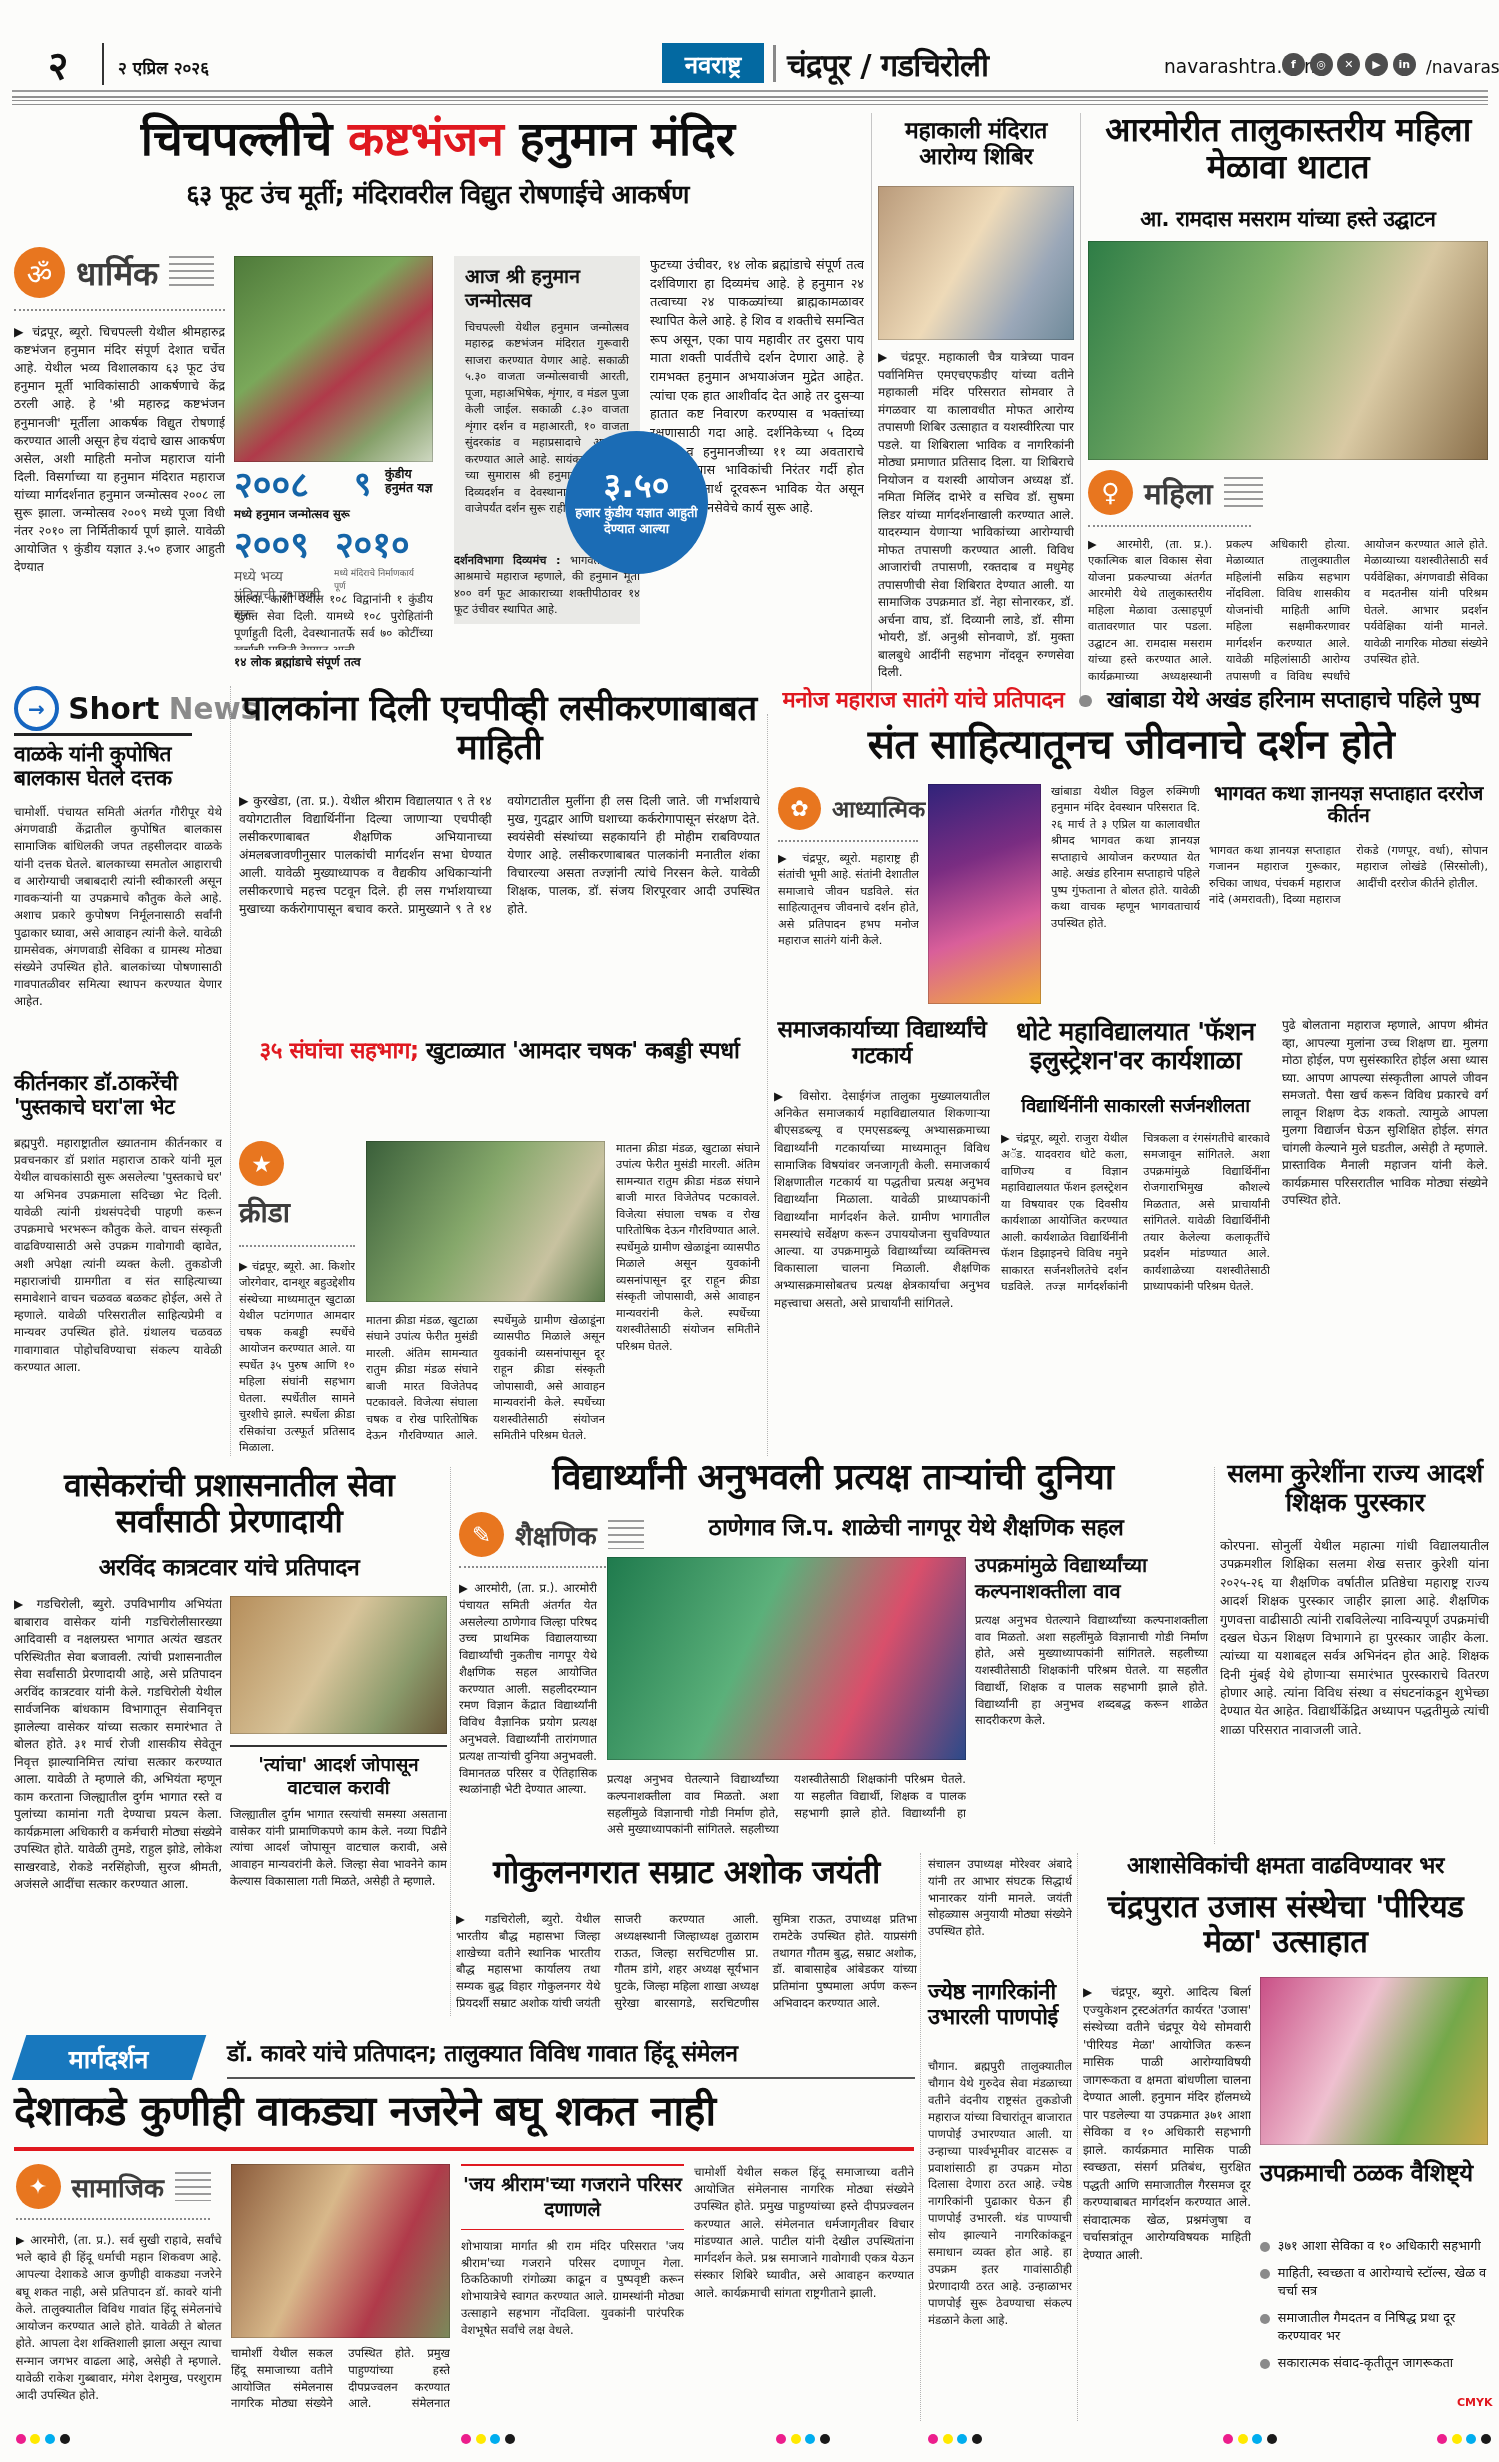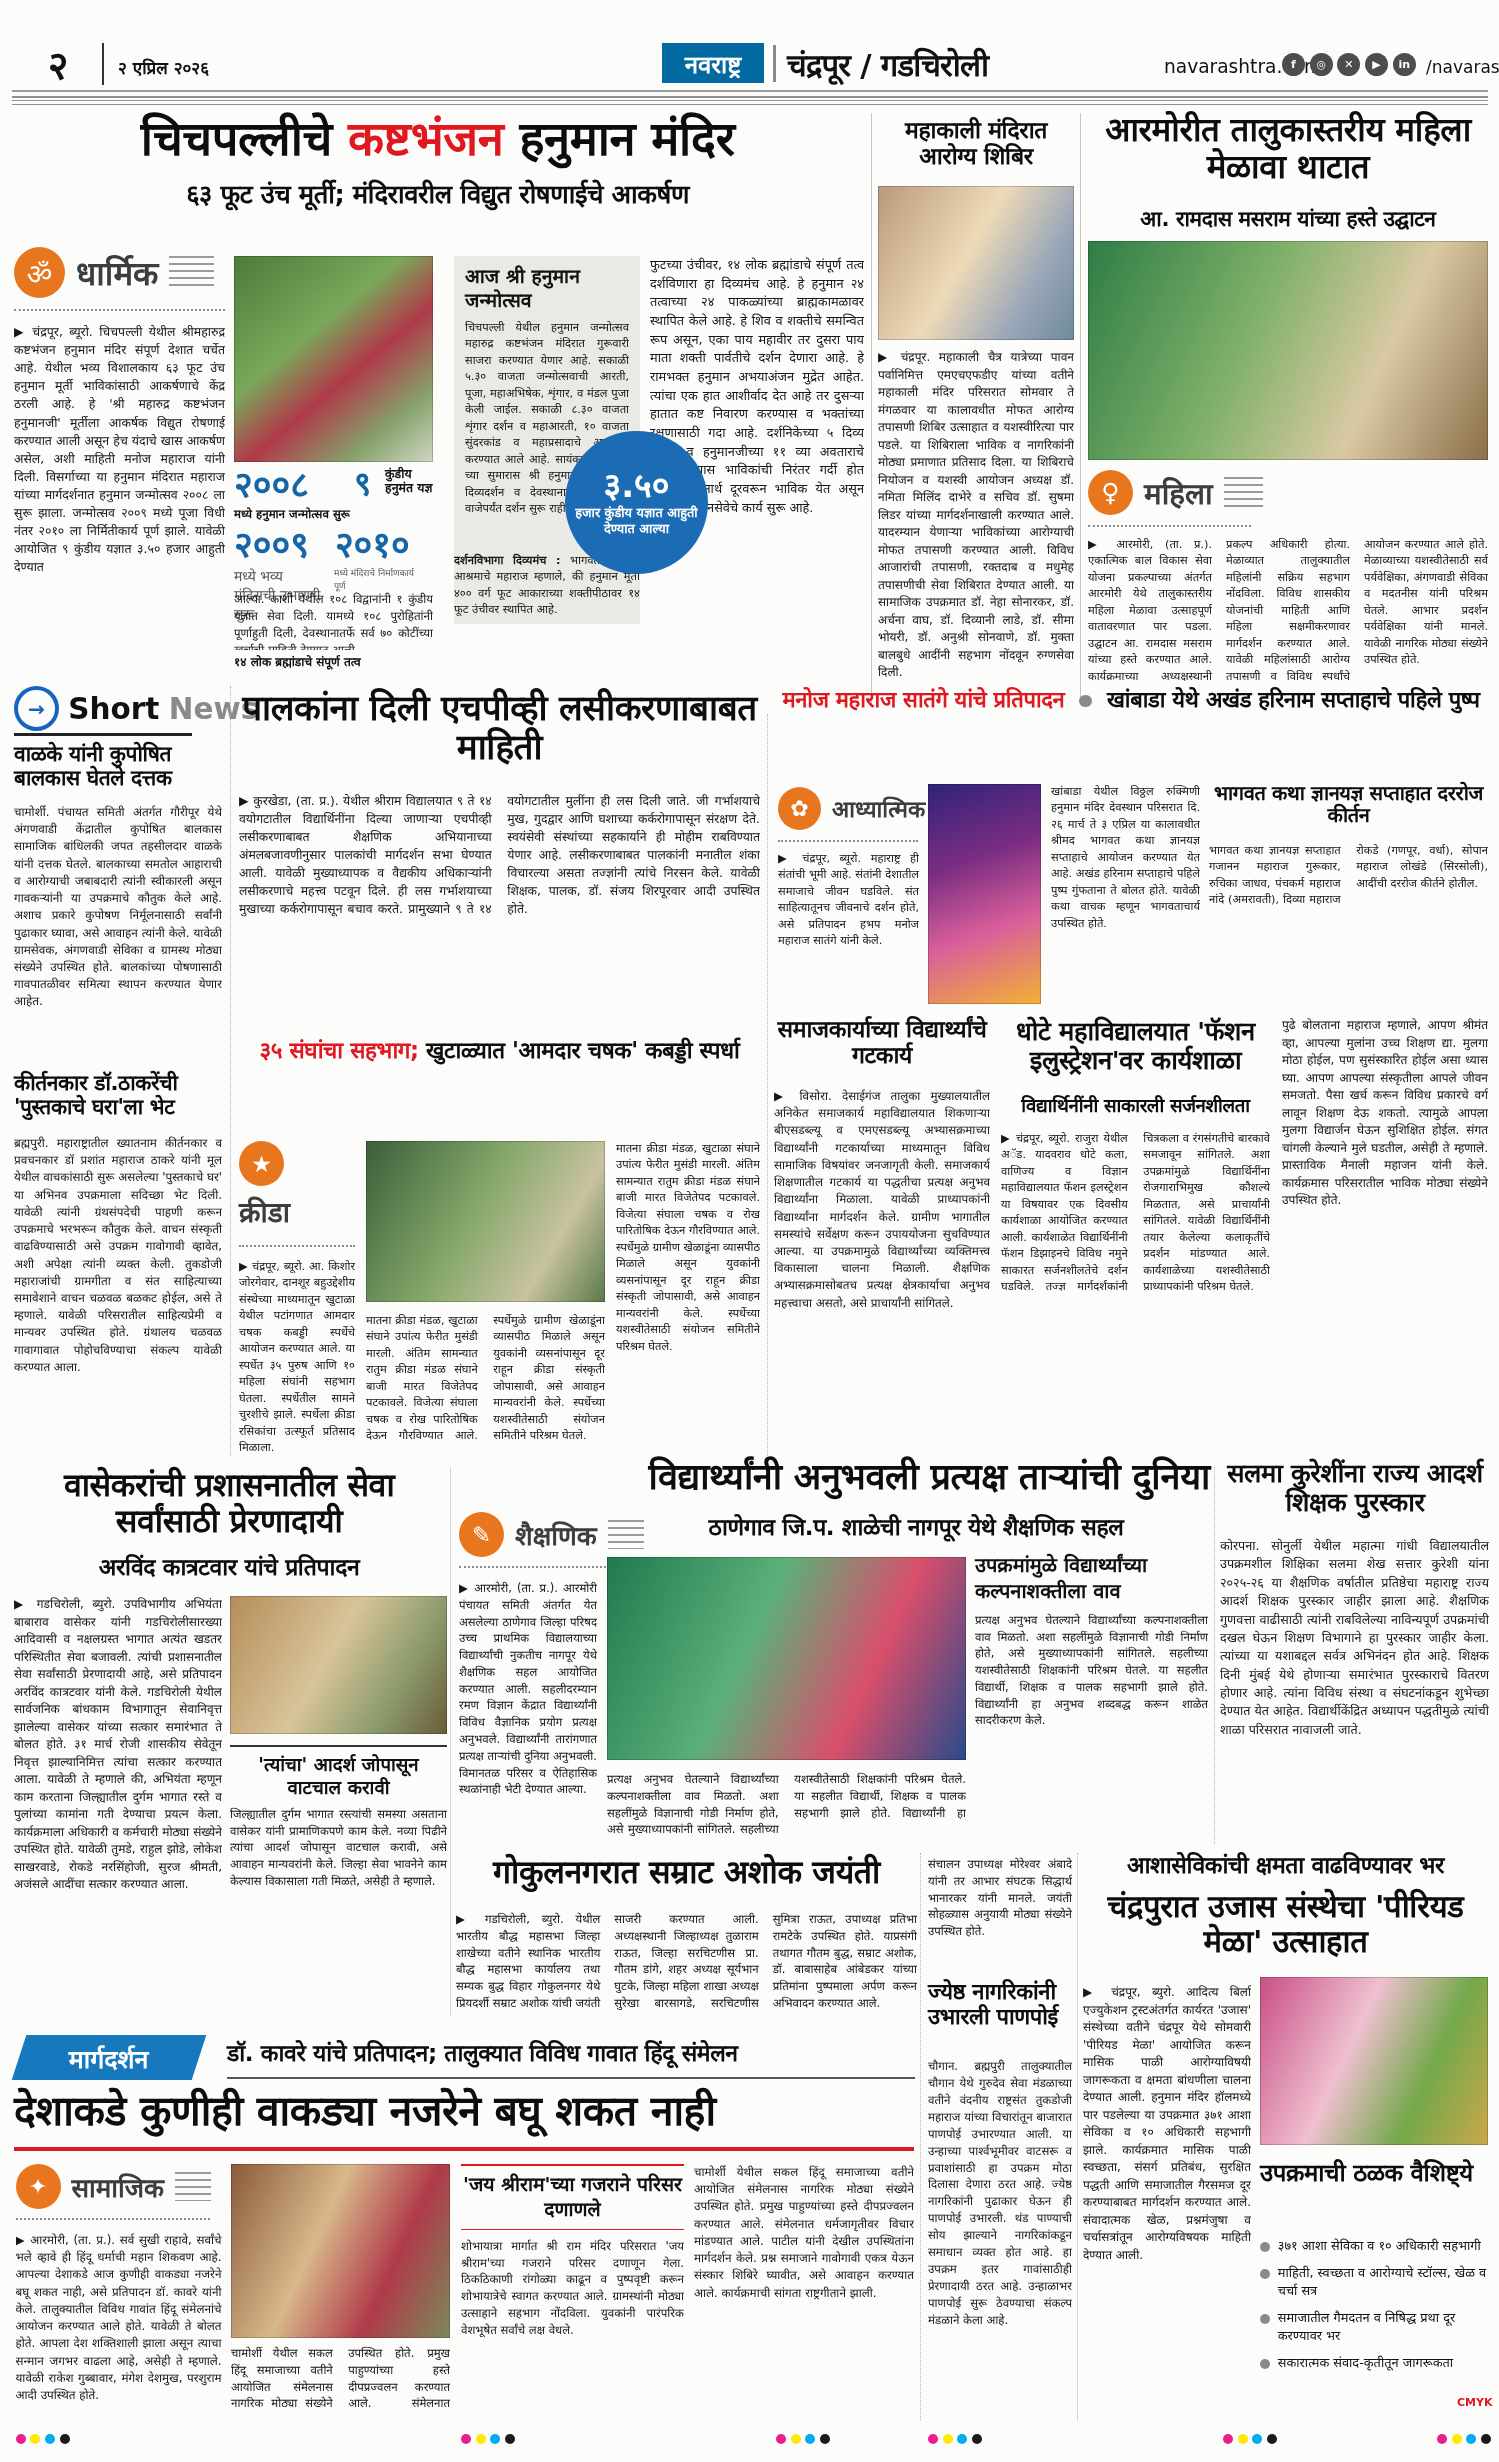--- a/index.html
+++ b/index.html
@@ -170,20 +170,21 @@
   <div class="abs bd cols2" style="left:366px;top:1313px;width:239px;height:141px;font-size:11.3px;">मातना क्रीडा मंडळ, खुटाळा संघाने उपांत्य फेरीत मुसंडी मारली. अंतिम सामन्यात रातुम क्रीडा मंडळ संघाने बाजी मारत विजेतेपद पटकावले. विजेत्या संघाला चषक व रोख पारितोषिक देऊन गौरविण्यात आले. स्पर्धेमुळे ग्रामीण खेळाडूंना व्यासपीठ मिळाले असून युवकांनी व्यसनांपासून दूर राहून क्रीडा संस्कृती जोपासावी, असे आवाहन मान्यवरांनी केले. स्पर्धेच्या यशस्वीतेसाठी संयोजन समितीने परिश्रम घेतले.</div>
   <div class="abs bd" style="left:616px;top:1141px;width:144px;height:314px;font-size:11.3px;">मातना क्रीडा मंडळ, खुटाळा संघाने उपांत्य फेरीत मुसंडी मारली. अंतिम सामन्यात रातुम क्रीडा मंडळ संघाने बाजी मारत विजेतेपद पटकावले. विजेत्या संघाला चषक व रोख पारितोषिक देऊन गौरविण्यात आले. स्पर्धेमुळे ग्रामीण खेळाडूंना व्यासपीठ मिळाले असून युवकांनी व्यसनांपासून दूर राहून क्रीडा संस्कृती जोपासावी, असे आवाहन मान्यवरांनी केले. स्पर्धेच्या यशस्वीतेसाठी संयोजन समितीने परिश्रम घेतले.</div>
 
   <div class="abs vrd" style="left:767px;top:714px;height:742px;"></div>
 
   <div class="abs h c" style="left:774px;top:688px;width:714px;font-size:22px;">
     <span class="red">मनोज महाराज सातंगे यांचे प्रतिपादन</span>
     <span style="display:inline-block;width:12.4px;height:12.4px;border-radius:50%;background:#8a8a8a;margin:0 7.8px;"></span>
     <span>खांबाडा येथे अखंड हरिनाम सप्ताहाचे पहिले पुष्प</span>
   </div>
+  <div class="abs h c" style="left:774px;top:722px;width:714px;font-size:40px;">संत साहित्यातूनच जीवनाचे दर्शन होते</div>
 
   <div class="abs badge" style="left:778px;top:787px;">
     <span class="bcirc" style="width:43px;height:43px;font-size:22px;">✿</span>
     <span class="b gry" style="font-size:22.5px;">आध्यात्मिक</span>
   </div>
   <div class="abs dotu" style="left:778px;top:840px;width:140px;"></div>
   <div class="abs bd" style="left:778px;top:851px;width:141px;height:154px;font-size:11.3px;">▶  चंद्रपूर, ब्यूरो. महाराष्ट्र ही संतांची भूमी आहे. संतांनी देशातील समाजाचे जीवन घडविले. संत साहित्यातूनच जीवनाचे दर्शन होते, असे प्रतिपादन हभप मनोज महाराज सातंगे यांनी केले.</div>
 
   <div class="abs ph" style="left:928px;top:784px;width:113px;height:220px;background:linear-gradient(160deg,#30237a 0%,#7a2d82 35%,#d95f9a 65%,#f2b134 100%);"></div>
 
@@ -205,21 +206,21 @@
   <div class="abs h c" style="left:11.6px;top:1555px;width:435px;font-size:23px;">अरविंद कात्रटवार यांचे प्रतिपादन</div>
   <div class="abs bd" style="left:14px;top:1596px;width:208px;height:419px;font-size:12px;">▶  गडचिरोली, ब्युरो. उपविभागीय अभियंता बाबाराव वासेकर यांनी गडचिरोलीसारख्या आदिवासी व नक्षलग्रस्त भागात अत्यंत खडतर परिस्थितीत सेवा बजावली. त्यांची प्रशासनातील सेवा सर्वांसाठी प्रेरणादायी आहे, असे प्रतिपादन अरविंद कात्रटवार यांनी केले. गडचिरोली येथील सार्वजनिक बांधकाम विभागातून सेवानिवृत्त झालेल्या वासेकर यांच्या सत्कार समारंभात ते बोलत होते. ३१ मार्च रोजी शासकीय सेवेतून निवृत्त झाल्यानिमित्त त्यांचा सत्कार करण्यात आला. यावेळी ते म्हणाले की, अभियंता म्हणून काम करताना जिल्ह्यातील दुर्गम भागात रस्ते व पुलांच्या कामांना गती देण्याचा प्रयत्न केला. कार्यक्रमाला अधिकारी व कर्मचारी मोठ्या संख्येने उपस्थित होते. यावेळी तुमडे, राहुल झोडे, लोकेश साखरवाडे, रोकडे नरसिंहोजी, सुरज श्रीमती, अजंसले आदींचा सत्कार करण्यात आला.</div>
   <div class="abs ph" style="left:230px;top:1596px;width:217px;height:138px;background:linear-gradient(120deg,#b58d5a 0%,#d8c49a 45%,#8a9a6b 75%,#6b5a3a 100%);"></div>
   <div class="abs" style="left:230px;top:1745px;width:217px;">
     <div class="b c" style="font-size:18.6px;line-height:1.25;border-top:2.3px solid #333;padding-top:6.2px;">'त्यांचा' आदर्श जोपासून वाटचाल करावी</div>
     <div class="bd" style="font-size:11.5px;height:194px;margin-top:6.2px;">जिल्ह्यातील दुर्गम भागात रस्त्यांची समस्या असताना वासेकर यांनी प्रामाणिकपणे काम केले. नव्या पिढीने त्यांचा आदर्श जोपासून वाटचाल करावी, असे आवाहन मान्यवरांनी केले. जिल्हा सेवा भावनेने काम केल्यास विकासाला गती मिळते, असेही ते म्हणाले.</div>
   </div>
 
   <div class="abs vrd" style="left:450px;top:1467px;height:549px;"></div>
 
-  <div class="abs h c" style="left:456px;top:1457px;width:754px;font-size:36px;text-align:right;">विद्यार्थ्यांनी अनुभवली प्रत्यक्ष ताऱ्यांची दुनिया</div>
+  <div class="abs h c" style="left:456px;top:1457px;width:754px;font-size:36px;">विद्यार्थ्यांनी अनुभवली प्रत्यक्ष ताऱ्यांची दुनिया</div>
 
   <div class="abs badge" style="left:459px;top:1512px;">
     <span class="bcirc" style="width:45px;height:45px;font-size:23px;">✎</span>
     <span class="b gry" style="font-size:26px;">शैक्षणिक</span>
     <span class="blines" style="width:36px;height:29.5px;"></span>
   </div>
   <div class="abs dotu" style="left:459px;top:1566px;width:171px;"></div>
 
   <div class="abs h c" style="left:660px;top:1515px;width:512px;font-size:23px;">ठाणेगाव जि.प. शाळेची नागपूर येथे शैक्षणिक सहल</div>
 

